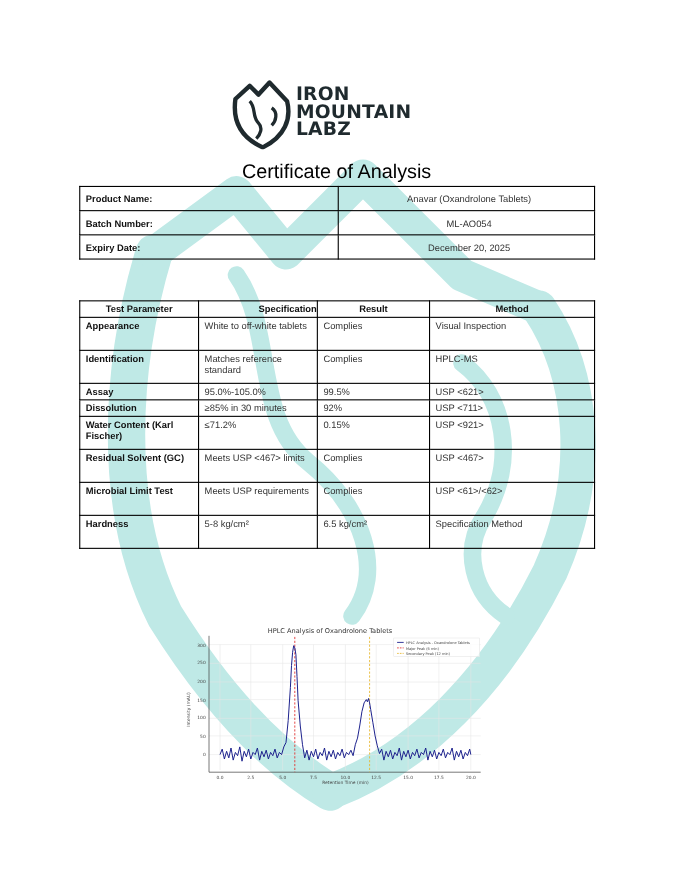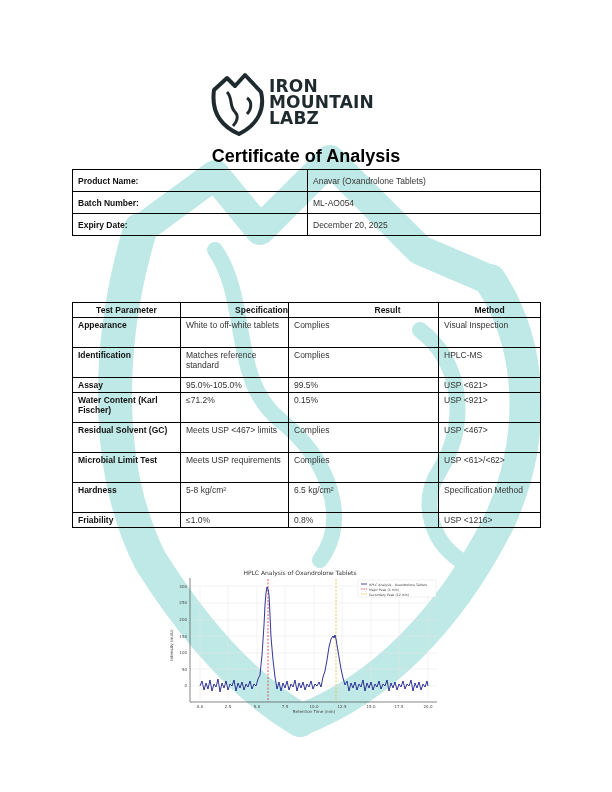--- a/index.html
+++ b/index.html
@@ -4,35 +4,35 @@
 <style>
   html, body { margin: 0; padding: 0; background: #ffffff; }
   body { width: 612px; height: 792px; position: relative; overflow: hidden; font-family: "Liberation Sans", sans-serif; color: #111; }
   .watermark { position: absolute; left: 0; top: 0; width: 612px; height: 792px; z-index: 0; pointer-events: none; }
   .content { position: relative; z-index: 1; }
 
   .logo { position: absolute; left: 209px; top: 72px; width: 200px; height: 64px; }
   .logo-text { position: absolute; left: 60px; top: 6px; font-family: "DejaVu Sans", sans-serif; font-weight: bold; color: #1f2a2e; font-size: 17px; line-height: 16px; letter-spacing: 0.2px; }
   .logo-text div { white-space: nowrap; }
 
-  .title { position: absolute; left: 0; width: 612px; top: 146px; text-align: center; font-size: 18px; font-weight: bold; color: #000; }
+  .title { position: absolute; left: 0; width: 612px; top: 146px; text-align: center; font-size: 18px; font-weight: normal; color: #000; }
 
   table { border-collapse: collapse; position: absolute; font-size: 8.5px; color: #222; }
   td, th { border: 1px solid #000; vertical-align: top; padding: 0 0 0 5px; background: transparent; }
 
   .info { left: 72px; top: 169px; width: 469px; }
   .info td { height: 21px; vertical-align: middle; }
   .info td.lbl { width: 229px; font-weight: bold; color: #111; }
-  .info td.val { color: #333; }
-
-  .tests { left: 72px; top: 302px; width: 469px; }
+  .info td.val { color: #333; text-align: center; }
+
+  .tests { left: 72px; top: 273px; width: 469px; }
   .tests th { font-weight: bold; text-align: center; height: 14px; padding: 0; vertical-align: middle; color: #111; }
   .tests td { padding-top: 2px; color: #333; }
   .tests td.param { font-weight: bold; color: #111; }
-  .tests .c1 { width: 107px; } .tests .c2 { width: 107px; text-align: right; } .tests .c3 { width: 101px; padding-left: 48px; }
+  .tests .c1 { width: 107px; } .tests .c2 { width: 107px; text-align: right; } .tests .c3 { width: 101px; }
   .r-tall td { height: 27px; }
   .r-short td { height: 12px; }
 
   .chart { position: absolute; left: 165px; top: 565px; width: 280px; height: 150px; }
   .chart svg text { font-family: "DejaVu Sans", sans-serif; }
 </style>
 </head>
 <body>
 
 <svg class="watermark" viewBox="0 0 612 792">
@@ -97,20 +97,26 @@
       <td>Matches reference standard</td>
       <td>Complies</td>
       <td>HPLC-MS</td>
     </tr>
     <tr class="r-short">
       <td class="param">Assay</td>
       <td>95.0%-105.0%</td>
       <td>99.5%</td>
       <td>USP &lt;621&gt;</td>
     </tr>
+    <tr class="r-short">
+      <td class="param">Dissolution</td>
+      <td>≥85% in 30 minutes</td>
+      <td>92%</td>
+      <td>USP &lt;711&gt;</td>
+    </tr>
     <tr class="r-tall">
       <td class="param">Water Content (Karl Fischer)</td>
       <td>≤71.2%</td>
       <td>0.15%</td>
       <td>USP &lt;921&gt;</td>
     </tr>
     <tr class="r-tall">
       <td class="param">Residual Solvent (GC)</td>
       <td>Meets USP &lt;467&gt; limits</td>
       <td>Complies</td>
@@ -120,26 +126,20 @@
       <td class="param">Microbial Limit Test</td>
       <td>Meets USP requirements</td>
       <td>Complies</td>
       <td>USP &lt;61&gt;/&lt;62&gt;</td>
     </tr>
     <tr class="r-tall">
       <td class="param">Hardness</td>
       <td>5-8 kg/cm²</td>
       <td>6.5 kg/cm²</td>
       <td>Specification Method</td>
-    </tr>
-    <tr class="r-short">
-      <td class="param">Friability</td>
-      <td>≤1.0%</td>
-      <td>0.8%</td>
-      <td>USP &lt;1216&gt;</td>
     </tr>
   </tbody>
     </table>
 
   <div class="chart">
     <svg width="280" height="150" viewBox="0 0 280 150">
       <text x="135" y="10" font-size="6" text-anchor="middle" fill="#333">HPLC Analysis of Oxandrolone Tablets</text>
 
       <g stroke="#e6e6e6" stroke-width="0.5">
         <line x1="35" y1="21" x2="35" y2="135"></line>

